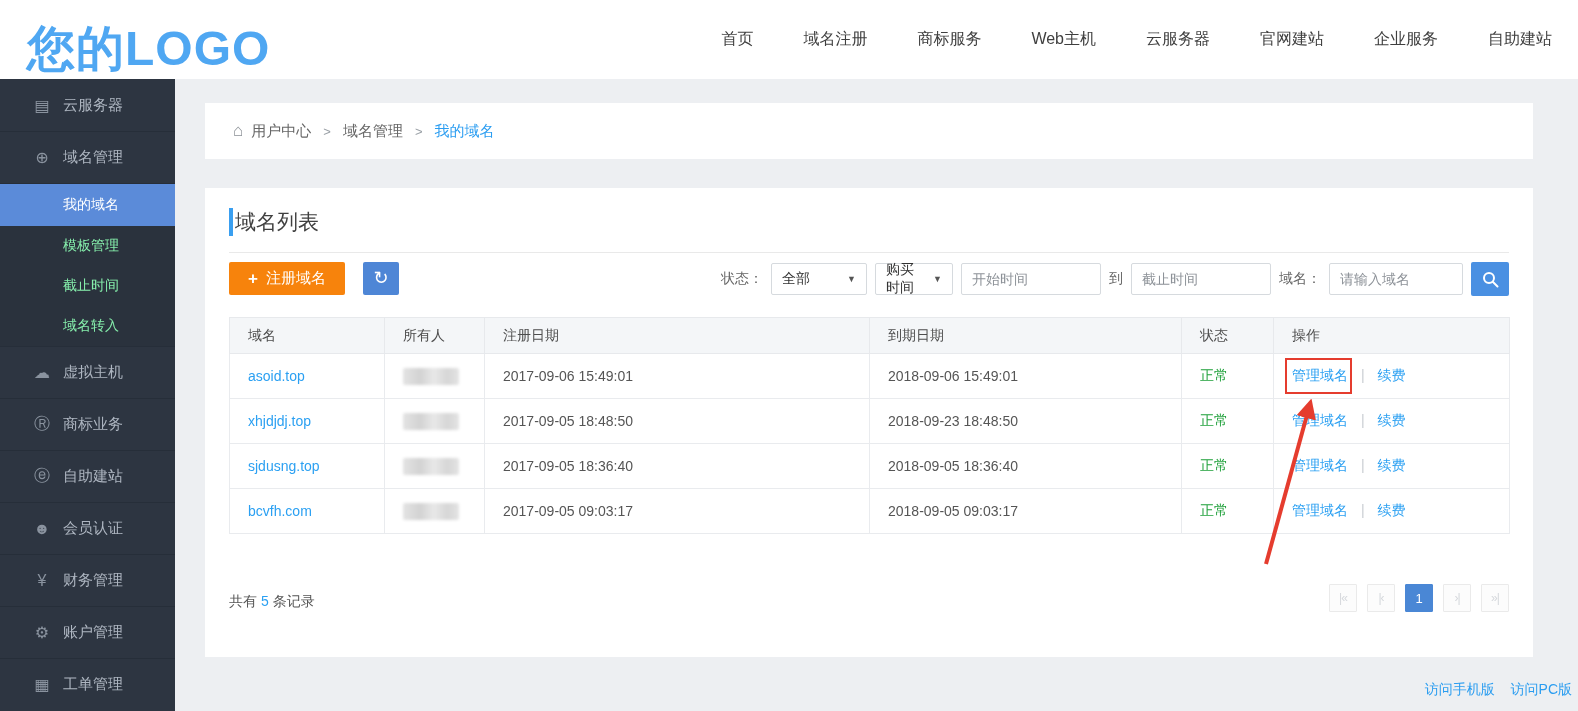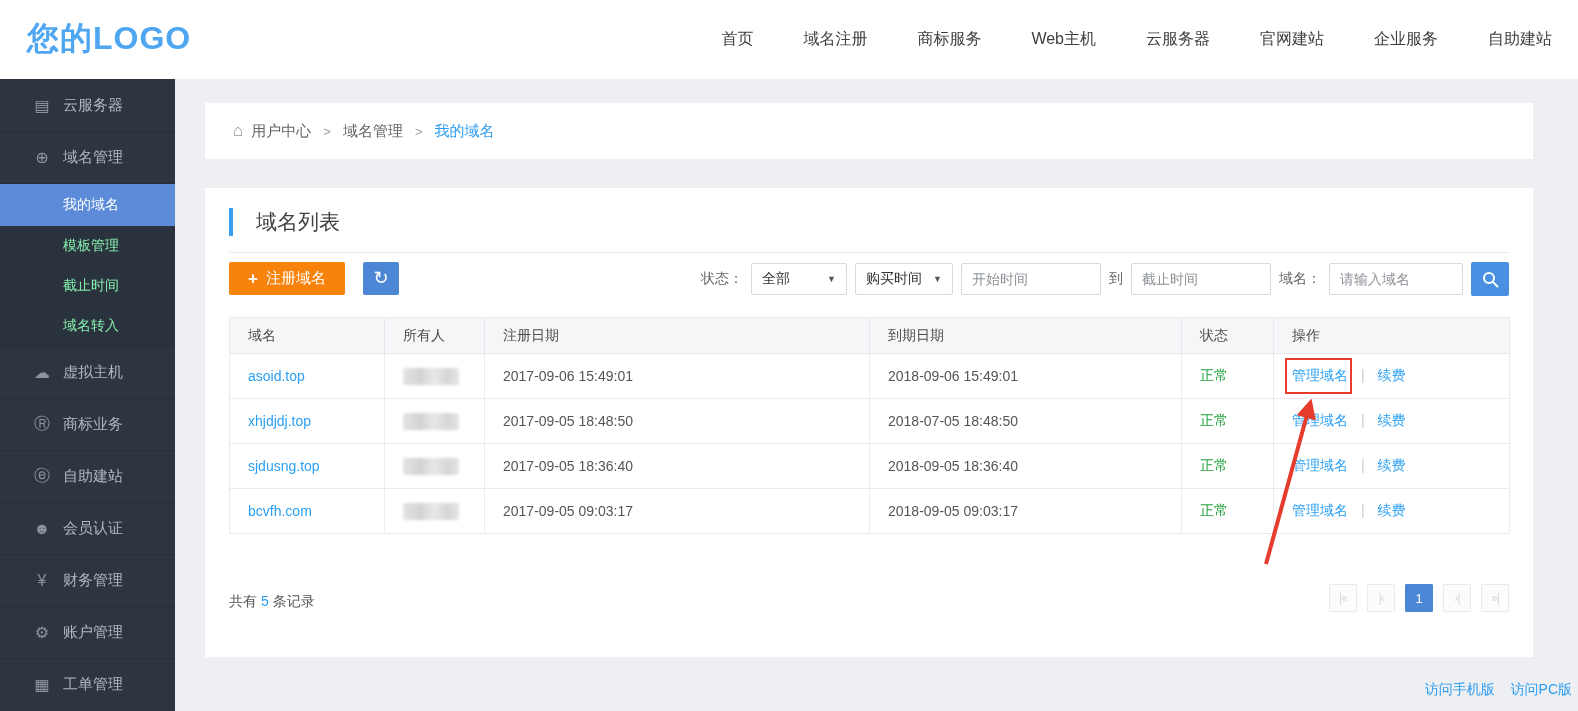--- a/index.html
+++ b/index.html
@@ -1,54 +1,54 @@
 <!DOCTYPE html>
 <html><head>
 <meta charset="utf-8">
 <style>
   * { margin:0; padding:0; box-sizing:border-box; }
   html,body { width:1578px; height:711px; font-family:"Liberation Sans","DejaVu Sans",sans-serif; background:#edeff2; overflow:hidden; position:relative; }
 
   
   .header { position:absolute; left:0; top:0; width:1578px; height:79px; background:#ffffff; z-index:3; }
-  .logo { position:absolute; left:27px; top:17px; font-size:32px; font-weight:800; color:#4fa7f2; letter-spacing:1px; font-style:normal; cursor:pointer; }
+  .logo { position:absolute; left:27px; top:17px; font-size:48px; font-weight:800; color:#4fa7f2; letter-spacing:1px; font-style:normal; cursor:pointer; }
   .topnav { position:absolute; right:26px; top:0; height:79px; display:flex; align-items:center; gap:50px; }
   .topnav .nav-item { font-size:16px; color:#3f3f3f; cursor:pointer; white-space:nowrap; }
 
   
   .sidebar { position:absolute; left:0; top:79px; width:175px; height:632px; background:#2d3541; z-index:2; }
   .side-item { height:52px; display:flex; align-items:center; padding-left:30px; color:#aeb6c1; font-size:15px; cursor:pointer; border-top:1px solid #262e39; }
   .side-item:first-child { border-top:none; }
   .side-item .s-icon { width:24px; margin-right:9px; font-size:16px; color:#8a939f; text-align:center; }
   .side-sub { background:#2a323d; border-top:1px solid #262e39; }
   .side-sub-item { height:40px; display:flex; align-items:center; padding-left:63px; color:#86efac; font-size:14px; cursor:pointer; }
   .side-sub-item.active { height:42px; background:#5b8bd9; color:#ffffff; }
 
   
   .breadcrumb-card { position:absolute; left:205px; top:103px; width:1328px; height:56px; background:#ffffff; display:flex; align-items:center; padding-left:28px; font-size:15px; color:#666; }
   .breadcrumb-card .b-home-icon { color:#8b9096; font-size:17px; margin-right:8px; }
   .breadcrumb-card .b-sep { color:#9aa0a6; margin:0 12px; font-size:13px; }
   .breadcrumb-card .b-link { color:#666; cursor:pointer; }
   .breadcrumb-card .b-current { color:#2b9df1; cursor:pointer; }
 
   .main-panel { position:absolute; left:205px; top:188px; width:1328px; height:469px; background:#ffffff; }
-  .panel-title { position:absolute; left:24px; top:20px; border-left:4px solid #3a9ff0; padding-left:23px; font-size:21px; color:#404040; line-height:28px; }
+  .panel-title { position:absolute; left:24px; top:20px; border-left:4px solid #3a9ff0; padding-left:2px; font-size:21px; color:#404040; line-height:28px; }
   .title-divider { position:absolute; left:24px; right:24px; top:64px; border-bottom:1px solid #e9e9e9; }
 
   
   .toolbar { position:absolute; left:24px; right:24px; top:74px; height:34px; }
   .btn-register { position:absolute; left:0; top:0; height:33px; background:#f7830c; color:#fff; border:none; border-radius:2px; font-size:15px; padding:0 19px; display:flex; align-items:center; gap:8px; cursor:pointer; font-family:inherit; }
   .btn-register .plus { font-size:17px; font-weight:bold; }
   .btn-refresh { position:absolute; left:134px; top:0; width:36px; height:33px; background:#4e86d6; color:#fff; border:none; border-radius:2px; font-size:18px; cursor:pointer; line-height:33px; }
   .filters { position:absolute; right:0; top:0; height:34px; display:flex; align-items:center; gap:8px; font-size:14px; color:#666; }
   .f-label { white-space:nowrap; }
   .f-select { height:32px; border:1px solid #d6dade; border-radius:2px; background:#fff; display:flex; align-items:center; justify-content:space-between; padding:0 10px; color:#333; cursor:pointer; }
   .f-select .caret { font-size:9px; color:#555; margin-left:8px; }
   .sel-status { width:96px; }
-  .sel-timetype { width:98px; }
+  .sel-timetype { width:78px; }
   .f-input { height:32px; border:1px solid #d6dade; border-radius:2px; padding:0 10px; font-size:14px; color:#333; font-family:inherit; outline:none; }
   .f-input::placeholder { color:#8d9298; }
   .in-date { width:140px; }
   .in-domain { width:134px; }
   .btn-search { width:38px; height:34px; background:#4a90e2; border:none; border-radius:2px; cursor:pointer; display:flex; align-items:center; justify-content:center; }
 
   
   table.domain-table { position:absolute; left:24px; top:129px; width:1280px; border-collapse:collapse; table-layout:fixed; font-size:14px; }
   .domain-table th { background:#f4f6f8; border:1px solid #e7e9ec; height:36px; text-align:left; padding-left:18px; color:#4d4d4d; font-weight:normal; font-size:14px; }
   .domain-table td { border:1px solid #e9ebee; height:45px; padding-left:18px; color:#555; }
@@ -214,21 +214,21 @@
           <span class="act-sep">|</span>
           <span class="d-link">续费</span>
         </td>
       </tr>
       <tr>
         <td><span class="d-link">xhjdjdj.top</span></td>
         <td>
             <div class="owner-blur"></div>
           </td>
         <td>2017-09-05 18:48:50</td>
-        <td>2018-07-05 18:48:50</td>
+        <td>2018-09-23 18:48:50</td>
         <td><span class="status-ok">正常</span></td>
         <td>
           <span class="d-link">管理域名</span>
           <span class="act-sep">|</span>
           <span class="d-link">续费</span>
         </td>
       </tr>
       <tr>
         <td><span class="d-link">sjdusng.top</span></td>
         <td>

